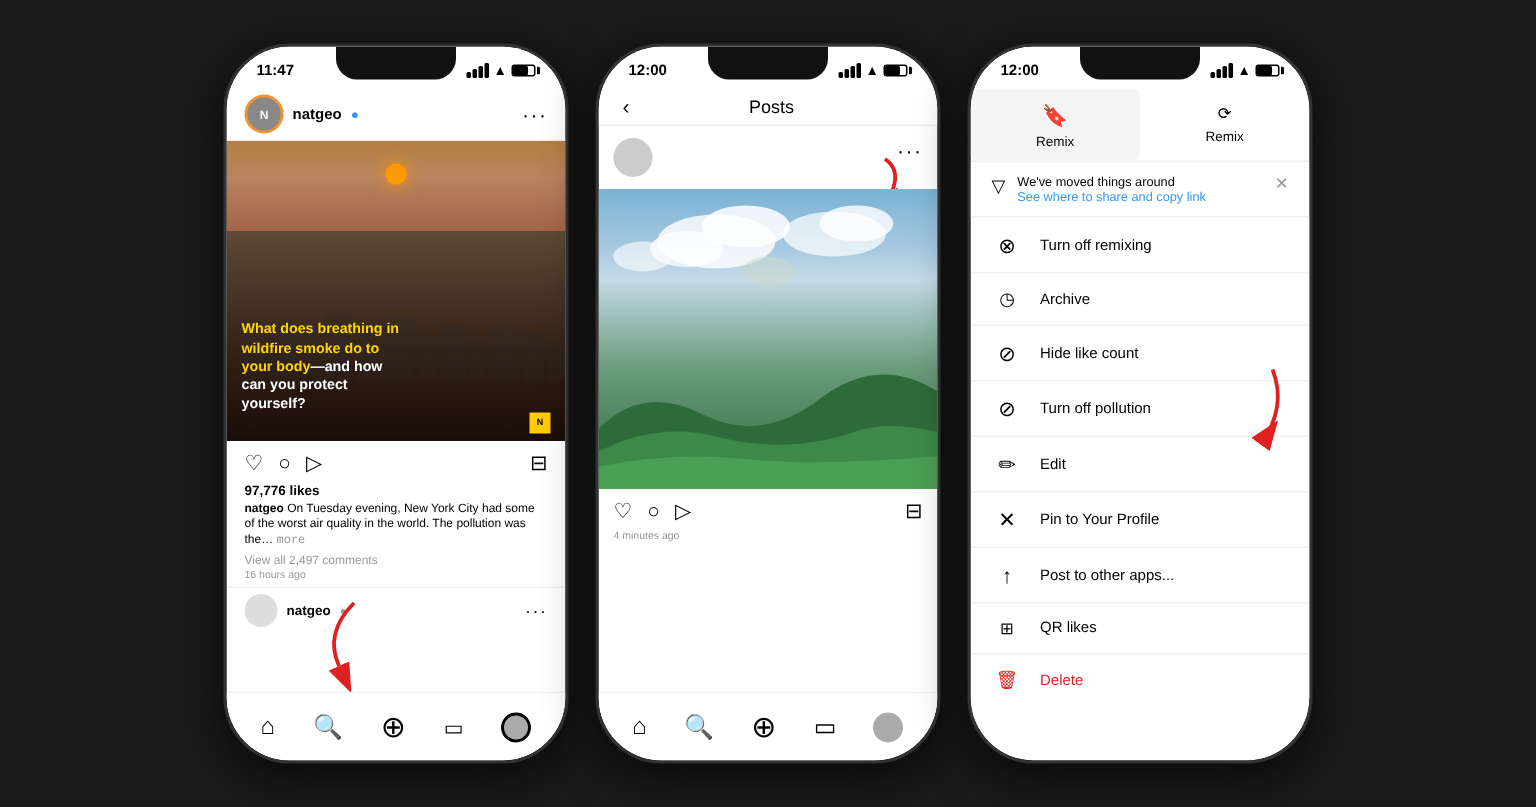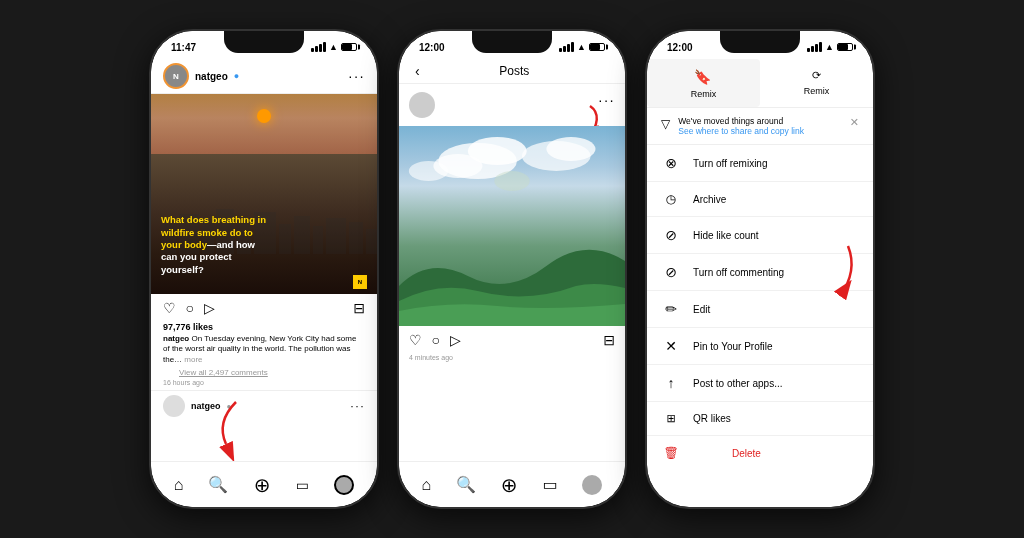--- a/index.html
+++ b/index.html
@@ -176,22 +176,22 @@
       justify-content: space-between;
       align-items: center;
       padding: 6px 12px;
     }
     .action-icons { display: flex; gap: 10px; align-items: center; }
     .action-icon { font-size: 14px; color: #000; }
 
     .likes-count { font-size: 9px; font-weight: 700; padding: 0 12px 2px; color: #000; }
     .caption { font-size: 8px; padding: 0 12px 2px; color: #000; line-height: 1.3; }
     .caption .username-tag { font-weight: 700; }
-    .caption .more-link { color: #999; }
-    .view-comments { font-size: 8px; color: #999; padding: 1px 28px; text-decoration: underline; }
+    .caption .more-link { color: #999; font-family: Liberation Mono, monospace; }
+    .view-comments { font-size: 8px; color: #999; padding: 1px 12px; }
     .comment-row { font-size: 8px; padding: 1px 12px; color: #000; }
     .comment-row .username-tag { font-weight: 700; }
     .timestamp { font-size: 7px; color: #999; padding: 1px 12px 4px; }
 
     .suggested-row {
       display: flex;
       align-items: center;
       gap: 6px;
       padding: 4px 12px;
       border-top: 1px solid #eee;
@@ -313,21 +313,21 @@
     .p3-menu-item {
       display: flex;
       align-items: center;
       gap: 12px;
       padding: 10px 14px;
       border-bottom: 1px solid #f0f0f0;
       cursor: pointer;
     }
     .p3-item-icon { font-size: 14px; color: #000; flex-shrink: 0; width: 20px; text-align: center; }
     .p3-item-label { font-size: 10px; color: #000; }
-    .p3-item-label.delete { color: #e02020; margin-left: 39px; }
+    .p3-item-label.delete { color: #e02020; }
 
     .city-buildings {
       position: absolute;
       bottom: 40px;
       left: 0;
       right: 0;
       height: 50px;
       opacity: 0.4;
     }
 
@@ -572,21 +572,21 @@
           <span class="p3-item-label">Archive</span>
         </div>
 
         <div class="p3-menu-item">
           <span class="p3-item-icon">⊘</span>
           <span class="p3-item-label">Hide like count</span>
         </div>
 
         <div class="p3-menu-item">
           <span class="p3-item-icon">⊘</span>
-          <span class="p3-item-label">Turn off commenting</span>
+          <span class="p3-item-label">Turn off pollution</span>
         </div>
 
         <div style="position:relative;height:0;overflow:visible;">
           <svg class="arrow" style="position:absolute;top:-50px;right:15px;" width="60" height="60">
             <defs>
               <marker id="arrowhead3" markerWidth="8" markerHeight="6" refX="8" refY="3" orient="auto">
                 <polygon points="8 0, 0 3, 8 6" fill="#e02020"></polygon>
               </marker>
             </defs>
             <path d="M 50 5 Q 60 30 42 55" stroke="#e02020" stroke-width="2.5" fill="none" marker-end="url(#arrowhead3)"></path>

